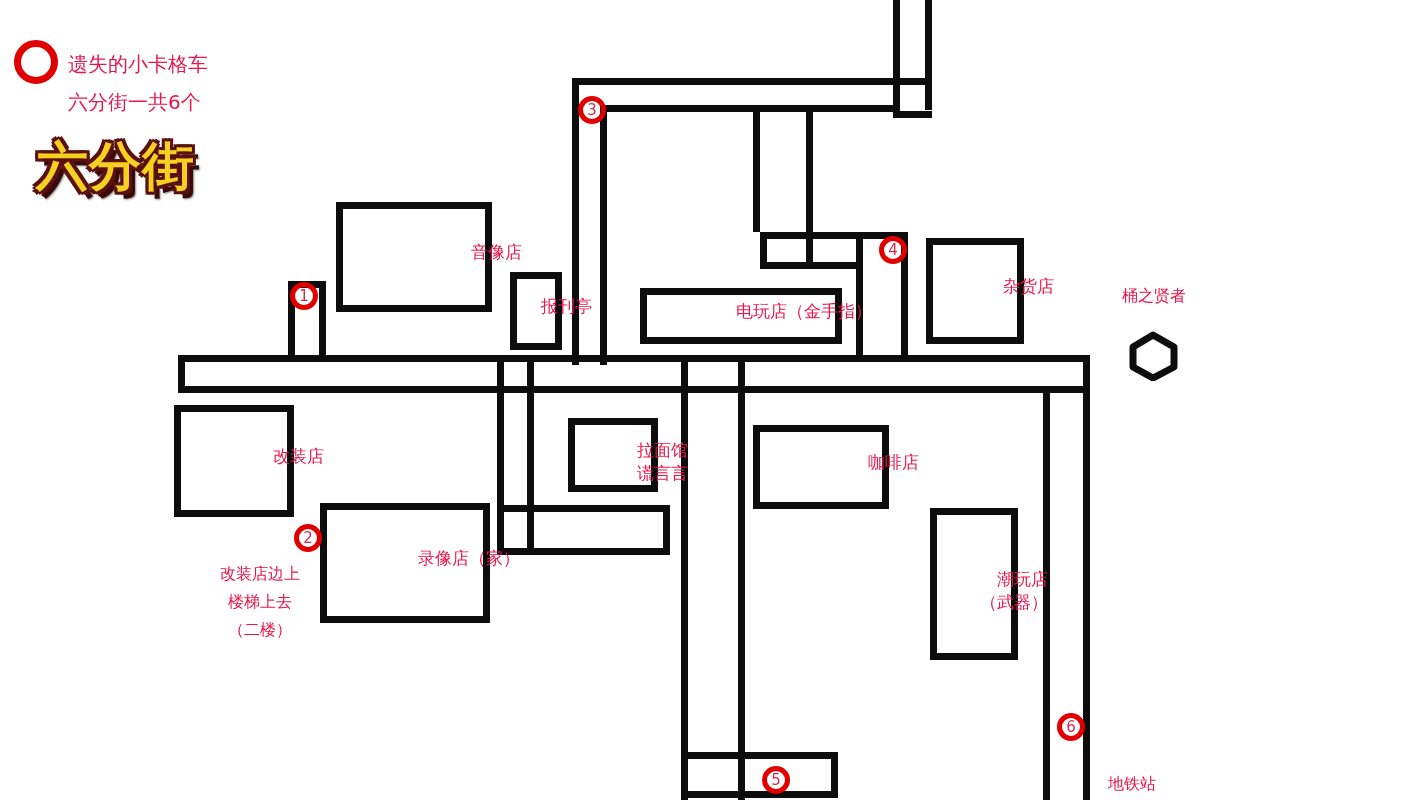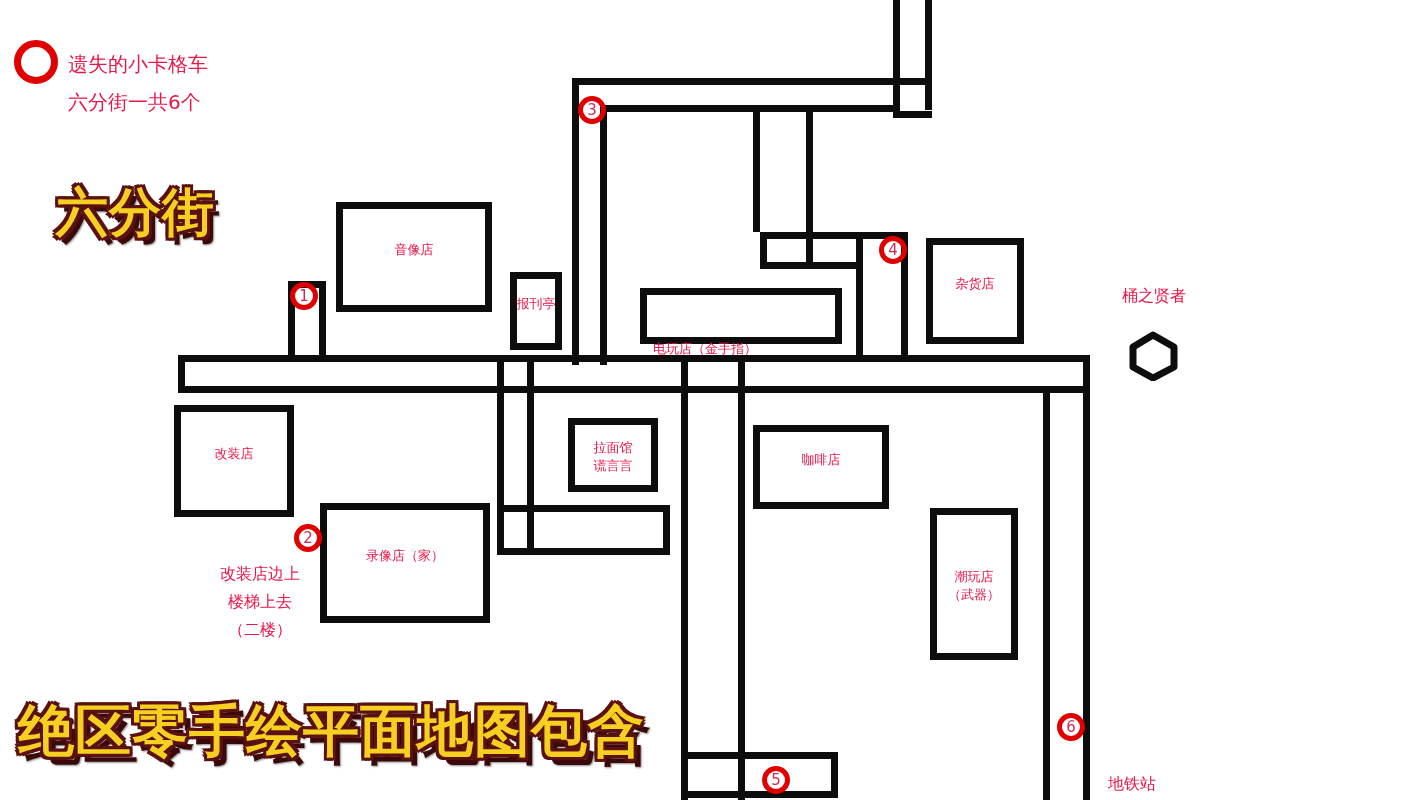--- a/index.html
+++ b/index.html
@@ -28,23 +28,23 @@
   .bldg {
     position: absolute;
     border: 7px solid #0d0d0d;
     background: #ffffff;
     box-sizing: border-box;
   }
   
   .bldg-label {
     position: absolute;
     color: #e8174a;
-    font-size: 13px;
+    font-size: 17px;
     line-height: 1.35;
-    text-align: center;
+    text-align: right;
     white-space: pre-line;
     font-family: "DejaVu Sans", "Liberation Sans", sans-serif;
     pointer-events: none;
   }
 
   
   .marker {
     position: absolute;
     width: 28px;
     height: 28px;
@@ -184,21 +184,21 @@
     <div class="wall" style="left:319px; top:281px; width:7px; height:78px;"></div>
     <div class="wall" style="left:288px; top:281px; width:38px; height:7px;"></div>
   </div>
 
   <div id="buildings-layer">
       <div class="bldg" style="left: 336px; top: 202px; width: 156px; height: 110px;"></div>
       <div class="bldg-label" style="left: 306px; top: 241px; width: 216px;">音像店</div>
       <div class="bldg" style="left: 510px; top: 272px; width: 52px; height: 78px;"></div>
       <div class="bldg-label" style="left: 480px; top: 295px; width: 112px;">报刊亭</div>
       <div class="bldg" style="left: 640px; top: 288px; width: 202px; height: 56px;"></div>
-      <div class="bldg-label" style="left: 574px; top: 300px; width: 262px; margin-top: 40px;">电玩店（金手指）</div>
+      <div class="bldg-label" style="left: 610px; top: 300px; width: 262px;">电玩店（金手指）</div>
       <div class="bldg" style="left: 926px; top: 238px; width: 98px; height: 106px;"></div>
       <div class="bldg-label" style="left: 896px; top: 275px; width: 158px;">杂货店</div>
       <div class="bldg" style="left: 174px; top: 405px; width: 120px; height: 112px;"></div>
       <div class="bldg-label" style="left: 144px; top: 445px; width: 180px;">改装店</div>
       <div class="bldg" style="left: 568px; top: 418px; width: 90px; height: 74px;"></div>
       <div class="bldg-label" style="left: 538px; top: 439px; width: 150px;">拉面馆
 谎言言</div>
       <div class="bldg" style="left: 320px; top: 503px; width: 170px; height: 120px;"></div>
       <div class="bldg-label" style="left: 290px; top: 547px; width: 230px;">录像店（家）</div>
       <div class="bldg" style="left: 753px; top: 425px; width: 136px; height: 84px;"></div>
@@ -221,23 +221,22 @@
       <div class="annot" style="left: 190px; top: 560px; width: 140px;">改装店边上
 楼梯上去
 （二楼）</div>
       <div class="annot" style="left: 1092px; top: 770px; width: 80px;">地铁站</div>
     </div>
 
   <div class="legend-circle" style="left:14px; top:40px;"></div>
   <div class="legend-text" style="left:68px; top:51px;">遗失的小卡格车</div>
   <div class="legend-text" style="left:68px; top:89px;">六分街一共6个</div>
 
-  <div class="gold-title title-main" style="left:56px; top:132px;margin-top:46px;">六分街</div>
-
-  <div class="gold-title title-bottom" style="left:18px; top:694px;">绝区零手绘平面地图包含</div>
+  <div class="gold-title title-main" style="left:36px; top:132px;">六分街</div>
+
 
 
   <div class="hex-label" style="left:1122px; top:286px;">桶之贤者</div>
   <div class="hex-wrap" style="left:1127px; top:331px;">
     <svg width="52" height="50" viewBox="0 0 52 50" aria-hidden="true">
       <polygon points="26,4 47,16 47,36 26,47 6,36 6,16" fill="#ffffff" stroke="#0d0d0d" stroke-width="7" stroke-linejoin="round"></polygon>
     </svg>
   </div>
 
 </div>

